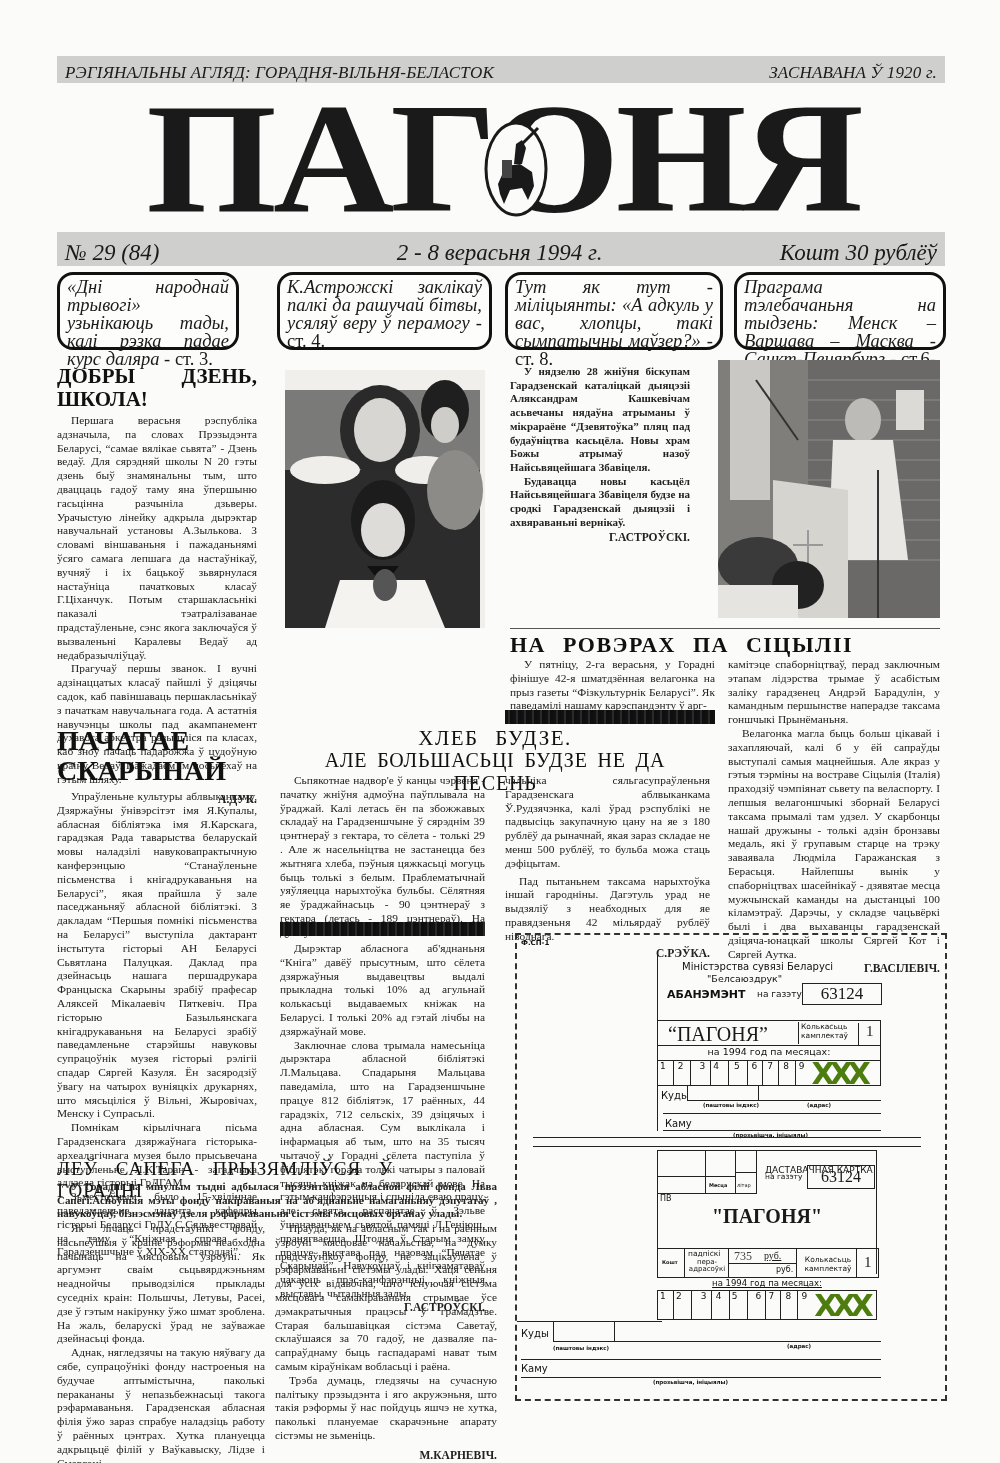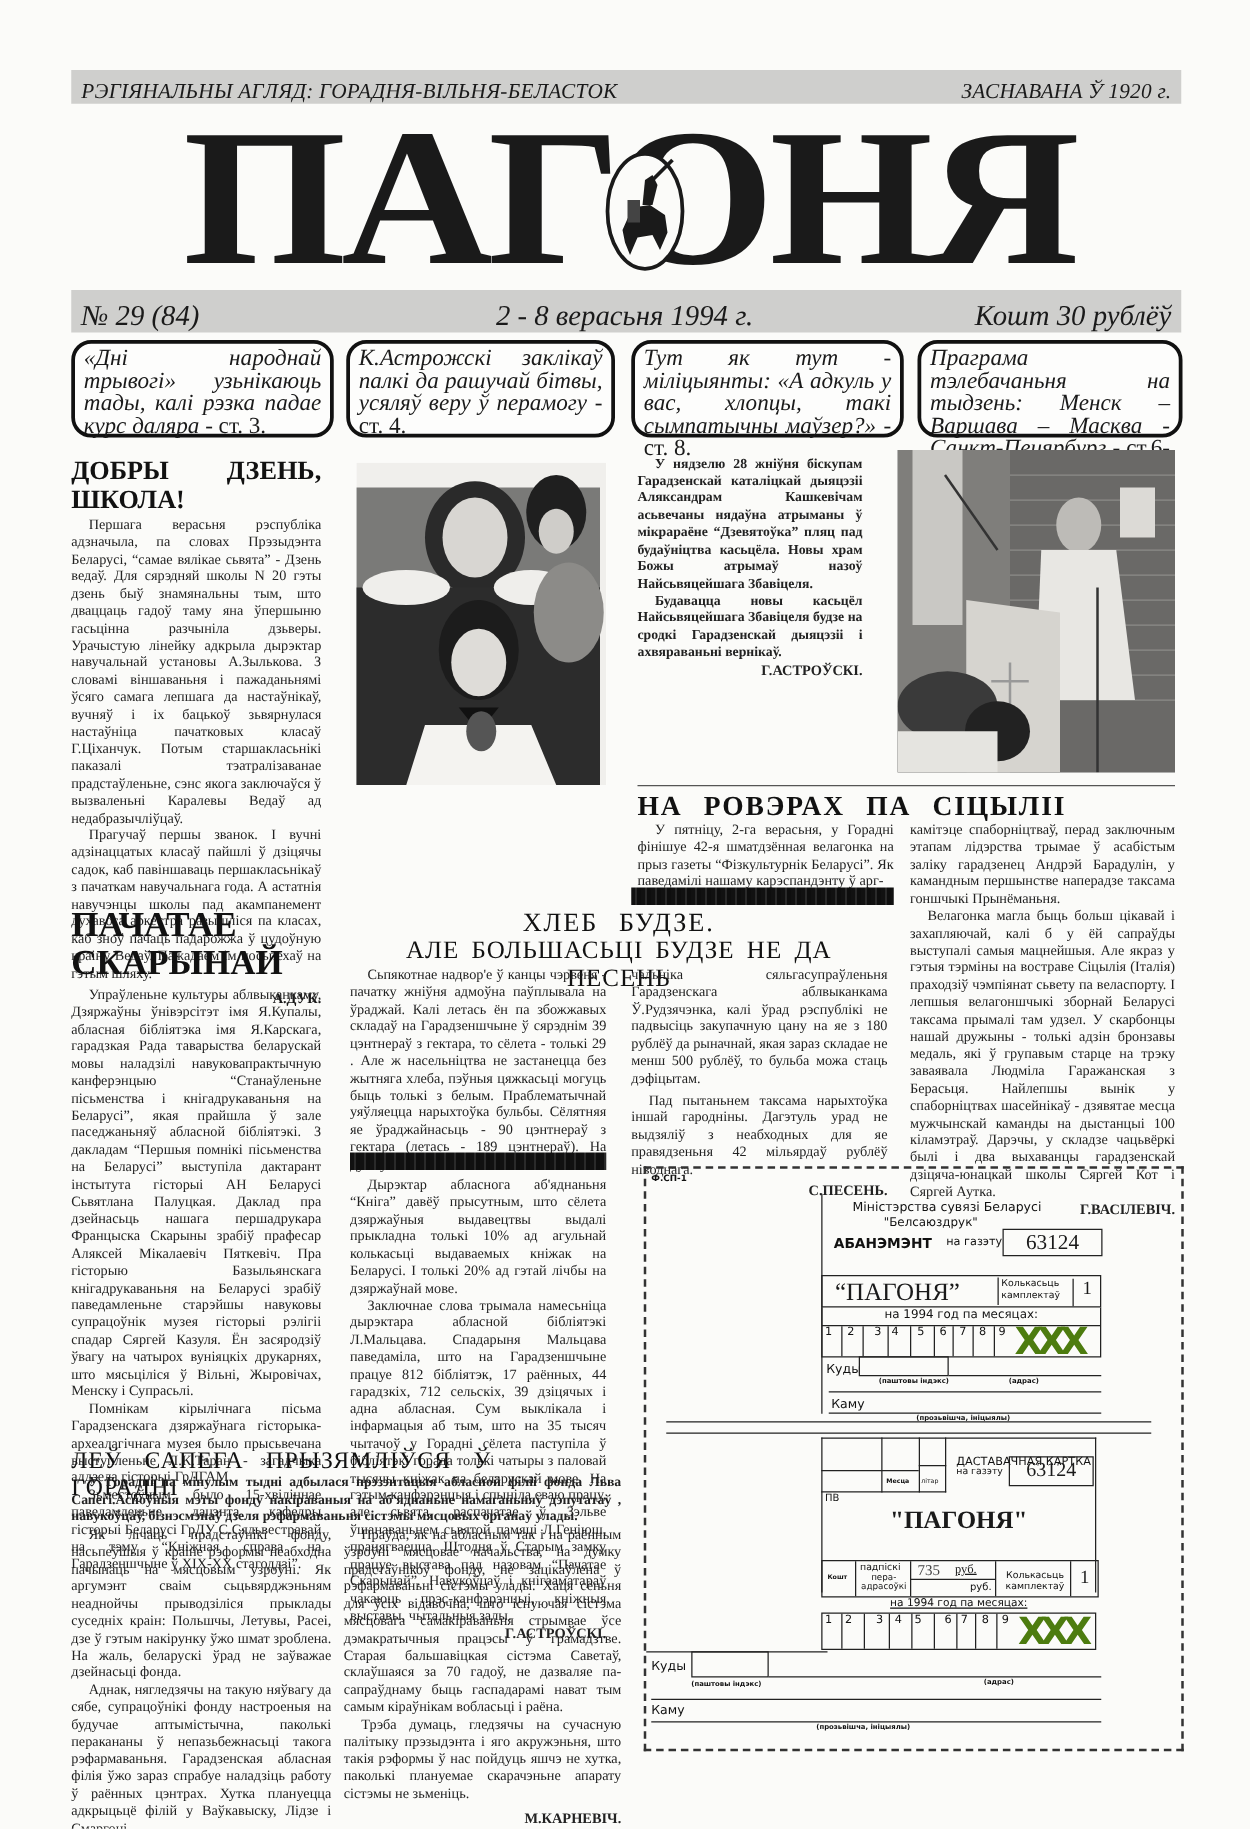--- a/index.html
+++ b/index.html
@@ -44,21 +44,21 @@
   <path d="M46 30 L62 14" stroke="#1a1a1a" stroke-width="3"></path>
   <rect x="26" y="46" width="10" height="18" fill="#444"></rect>
 </svg>
 
 <div class="abs band dateband">
   <span>№ 29 (84)</span>
   <span style="margin-left:60px">2 - 8 верасьня 1994 г.</span>
   <span>Кошт 30 рублёў</span>
 </div>
 
-<div class="abs teaser" style="left:57px;width:210px">
+<div class="abs teaser" style="left:57px;width:182px">
   <span>«Дні народнай трывогі» узьнікаюць тады, калі рэзка падае курс даляра</span><span class="pg"> - ст. 3.</span>
 </div>
 <div class="abs teaser" style="left:277px;width:215px">
   <span>К.Астрожскі заклікаў палкі да рашучай бітвы, усяляў веру ў перамогу</span><span class="pg"> - ст. 4.</span>
 </div>
 <div class="abs teaser" style="left:505px;width:218px">
   <span>Тут як тут - міліцыянты: «А адкуль у вас, хлопцы, такі сымпатычны маўзер?»</span><span class="pg"> - ст. 8.</span>
 </div>
 <div class="abs teaser" style="left:734px;width:212px">
   <span>Праграма тэлебачаньня на тыдзень: Менск – Варшава – Масква - Санкт-Пецярбург</span><span class="pg"> - ст.6-7.</span>
@@ -140,21 +140,21 @@
   <p>Велагонка магла быць больш цікавай і захапляючай, калі б у ёй сапраўды выступалі самыя мацнейшыя. Але якраз у гэтыя тэрміны на востраве Сіцылія (Італія) праходзіў чэмпіянат сьвету па веласпорту. І лепшыя велагоншчыкі зборнай Беларусі таксама прымалі там удзел. У скарбонцы нашай дружыны - толькі адзін бронзавы медаль, які ў групавым старце на трэку заваявала Людміла Гаражанская з Берасьця. Найлепшы вынік у спаборніцтвах шасейнікаў - дзявятае месца мужчынскай каманды на дыстанцыі 100 кіламэтраў. Дарэчы, у складзе чацьвёркі былі і два выхаванцы гарадзенскай дзіцяча-юнацкай школы Сяргей Кот і Сяргей Аутка.</p>
   <div class="sig">Г.ВАСІЛЕВІЧ.</div>
 </div>
 
 <h2 class="abs hd" style="left:280px;top:726px;width:430px;text-align:center;font-size:21px;letter-spacing:1.5px;word-spacing:10px;font-weight:normal">ХЛЕБ БУДЗЕ.</h2>
 <h2 class="abs hd" style="left:280px;top:749px;width:430px;text-align:center;font-size:20px;letter-spacing:0.8px;word-spacing:4px;font-weight:normal">АЛЕ БОЛЬШАСЬЦІ БУДЗЕ НЕ ДА ПЕСЕНЬ</h2>
 <div class="abs txt" style="left:280px;top:774px;width:205px;text-indent:14px">Сьпякотнае надвор'е ў канцы чэрвеня - пачатку жніўня адмоўна паўплывала на ўраджай. Калі летась ён па збожжавых складаў на Гарадзеншчыне ў сярэднім 39 цэнтнераў з гектара, то сёлета - толькі 29 . Але ж насельніцтва не застанецца без жытняга хлеба, пэўныя цяжкасьці могуць быць толькі з белым. Праблематычнай уяўляецца нарыхтоўка бульбы. Сёлятняя яе ўраджайнасьць - 90 цэнтнераў з гектара (летась - 189 цэнтнераў). На думку на-</div>
 <div class="abs txt" style="left:505px;top:774px;width:205px">
   <p style="text-indent:0">чальніка сяльгасупраўленьня Гарадзенскага аблвыканкама Ў.Рудзячэнка, калі ўрад рэспублікі не падвысіць закупачную цану на яе з 180 рублёў да рыначнай, якая зараз складае не менш 500 рублёў, то бульба можа стаць дэфіцытам.</p>
   <p style="margin-top:4px">Пад пытаньнем таксама нарыхтоўка іншай гароднiны. Дагэтуль урад не выдзяліў з неабходных для яе правядзеньня 42 мільярдаў рублёў ніводнага.</p>
-  <div class="sig" style="margin-top:3px">С.ПЕСЕНЬ.</div>
+  <div class="sig" style="margin-top:3px">С.РЭЎКА.</div>
 </div>
 <div class="abs darkbar" style="left:280px;top:922px;width:205px"></div>
 
 <h2 class="abs hd" style="left:57px;top:726px;width:200px;font-size:28px;line-height:30px">ПАЧАТАЕ СКАРЫНАЙ</h2>
 <div class="abs txt" style="left:57px;top:790px;width:200px">
   <p>Упраўленьне культуры аблвыканкаму, Дзяржаўны ўнівэрсітэт імя Я.Купалы, абласная бібліятэка імя Я.Карскага, гарадзкая Рада таварыства беларускай мовы наладзілі навуковапрактычную канферэнцыю “Станаўленьне пісьменства і кнігадрукаваньня на Беларусі”, якая прайшла ў зале паседжаньняў абласной бібліятэкі. З дакладам “Першыя помнікі пісьменства на Беларусі” выступіла дактарант інстытута гісторыі АН Беларусі Сьвятлана Палуцкая. Даклад пра дзейнасьць нашага першадрукара Францыска Скарыны зрабіў прафесар Аляксей Мікалаевіч Пяткевіч. Пра гісторыю Базыльянскага кнігадрукаваньня на Беларусі зрабіў паведамленьне старэйшы навуковы супрацоўнік музея гісторыі рэлігіі спадар Сяргей Казуля. Ён засяродзіў ўвагу на чатырох вуніяцкіх друкарнях, што мясьціліся ў Вільні, Жыровічах, Менску і Супрасьлі.</p>
   <p>Помнікам кірылічнага пісьма Гарадзенскага дзяржаўнага гісторыка-археалагічнага музея было прысьвечана выступленьне Л.К.Таран - загадчыка аддзела гісторыі ГрДГАМ.</p>
   <p>Зьместоўным было 15-хвілiннае паведамленьне дацэнта кафедры гісторыі Беларусі ГрДУ С.Сяльвестравай на тэму “Кніжная справа на Гарадзеншчыне ў XIX-XX стагоддзі”.</p>
 </div>
 <div class="abs txt" style="left:280px;top:942px;width:205px">

